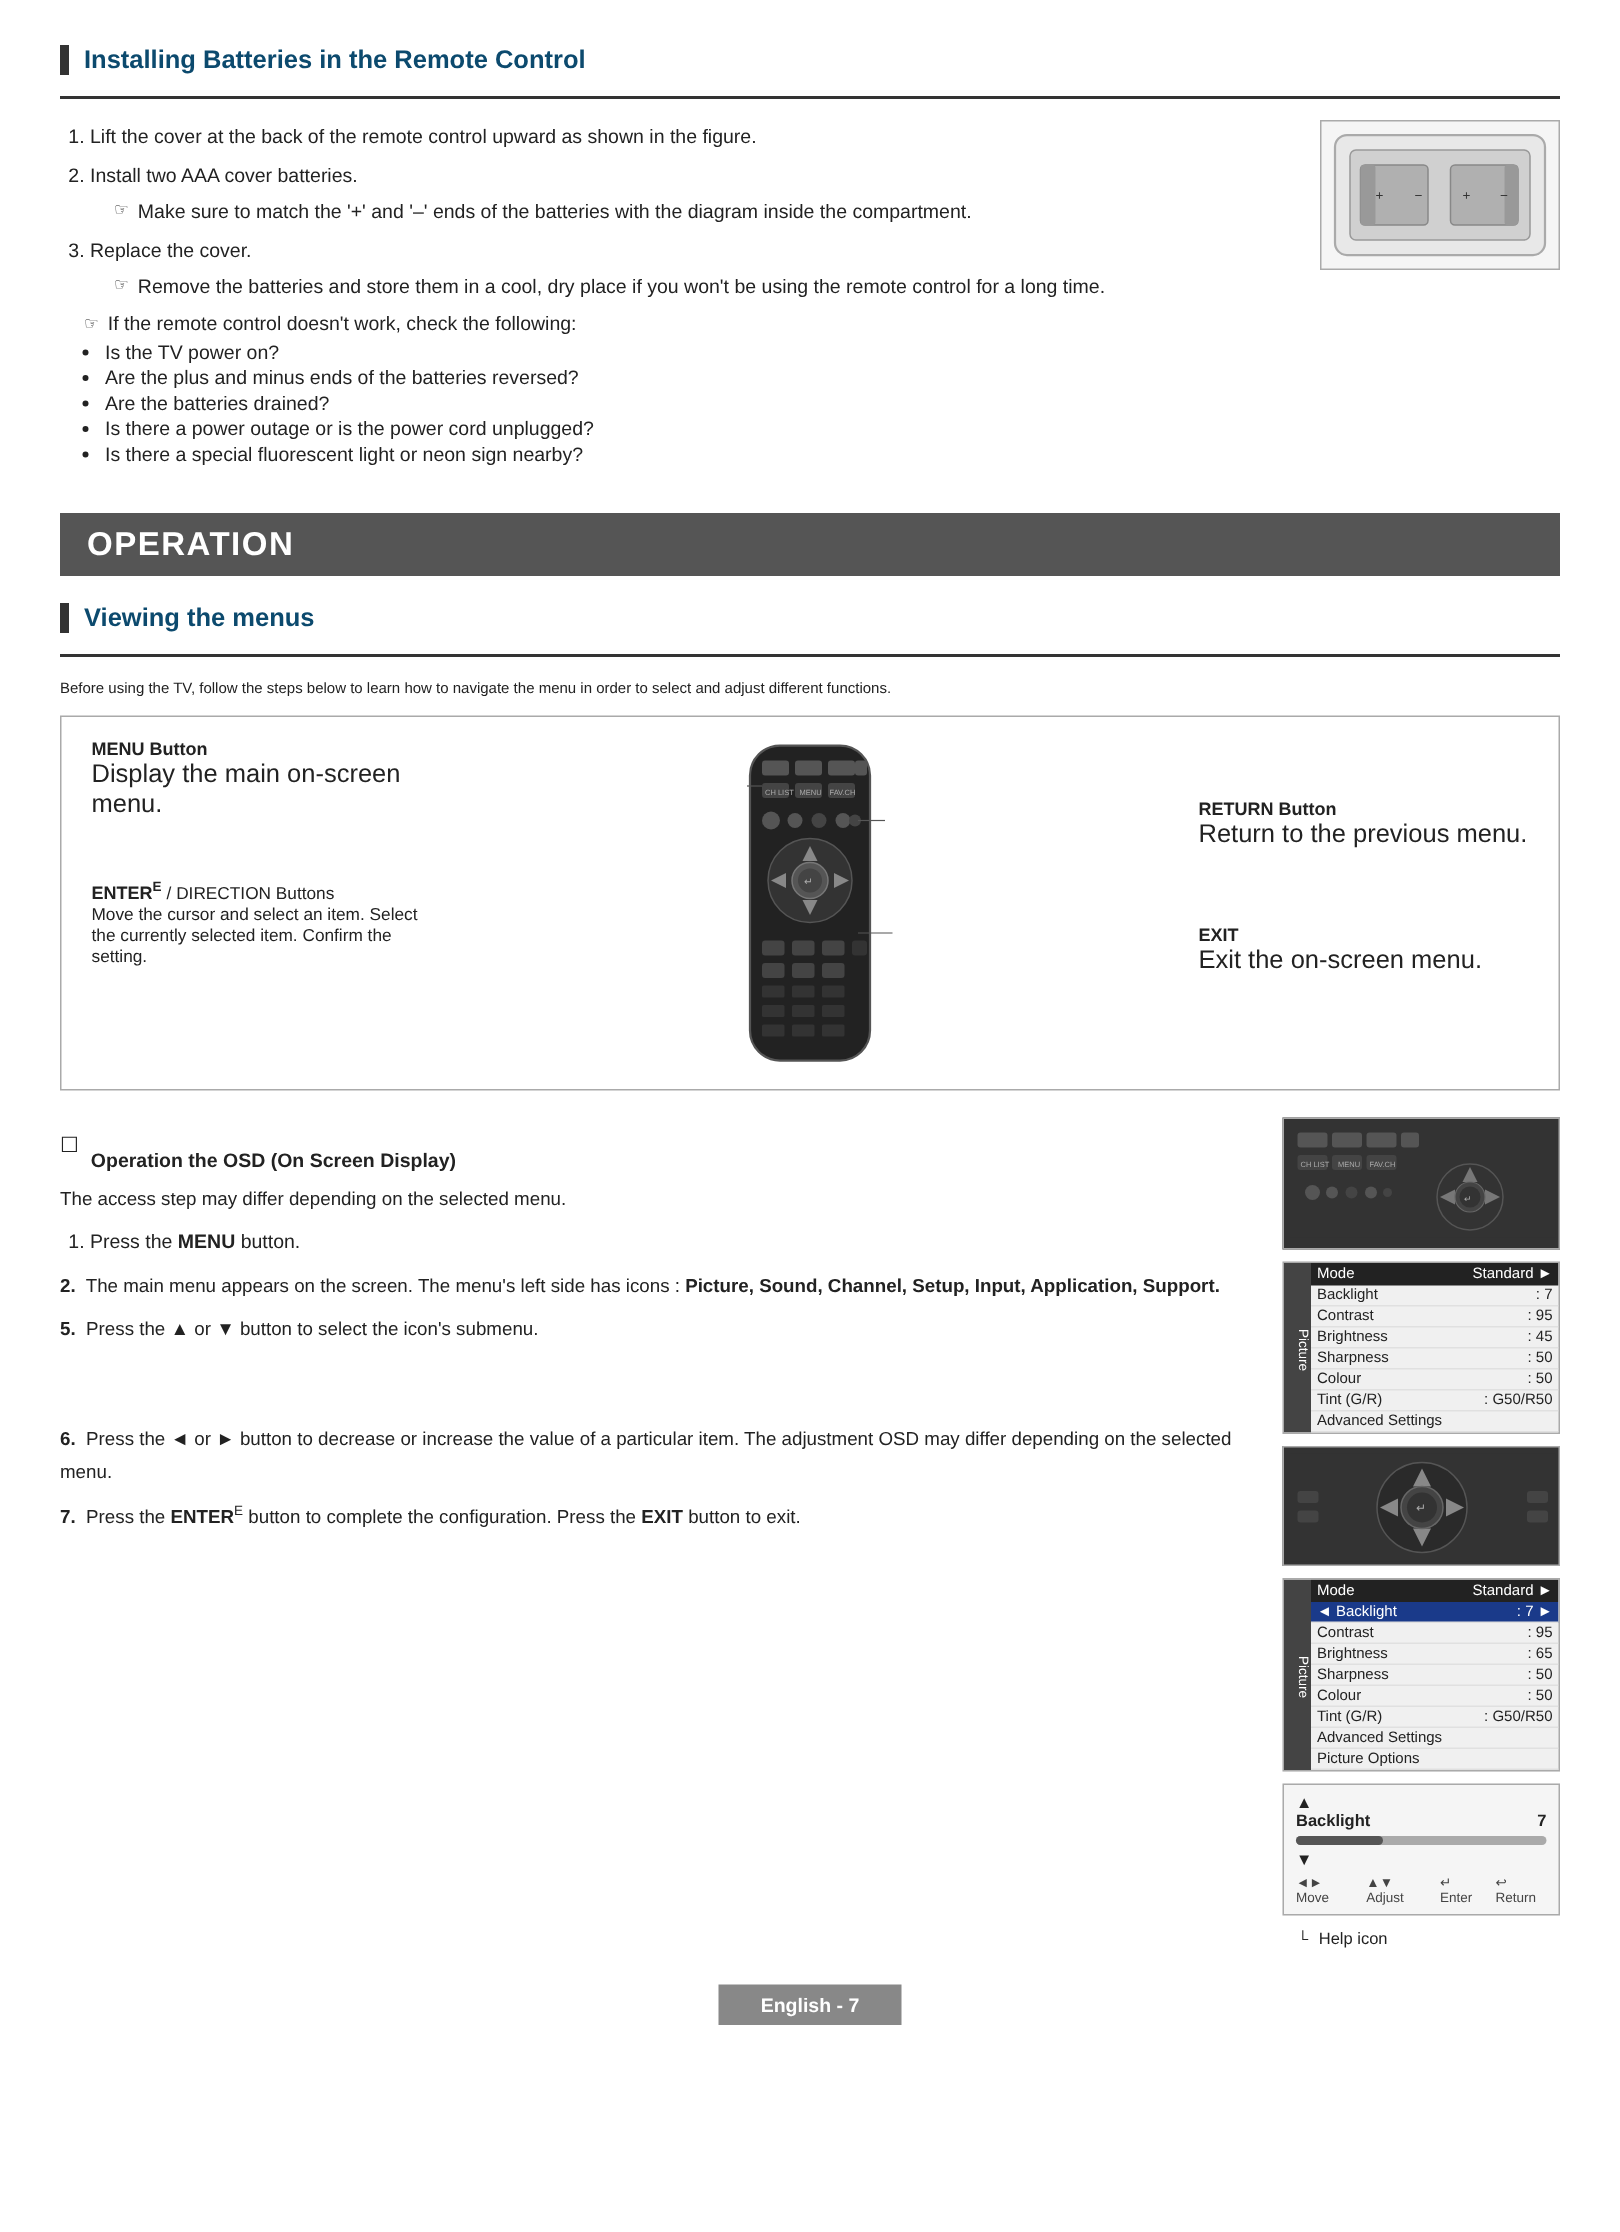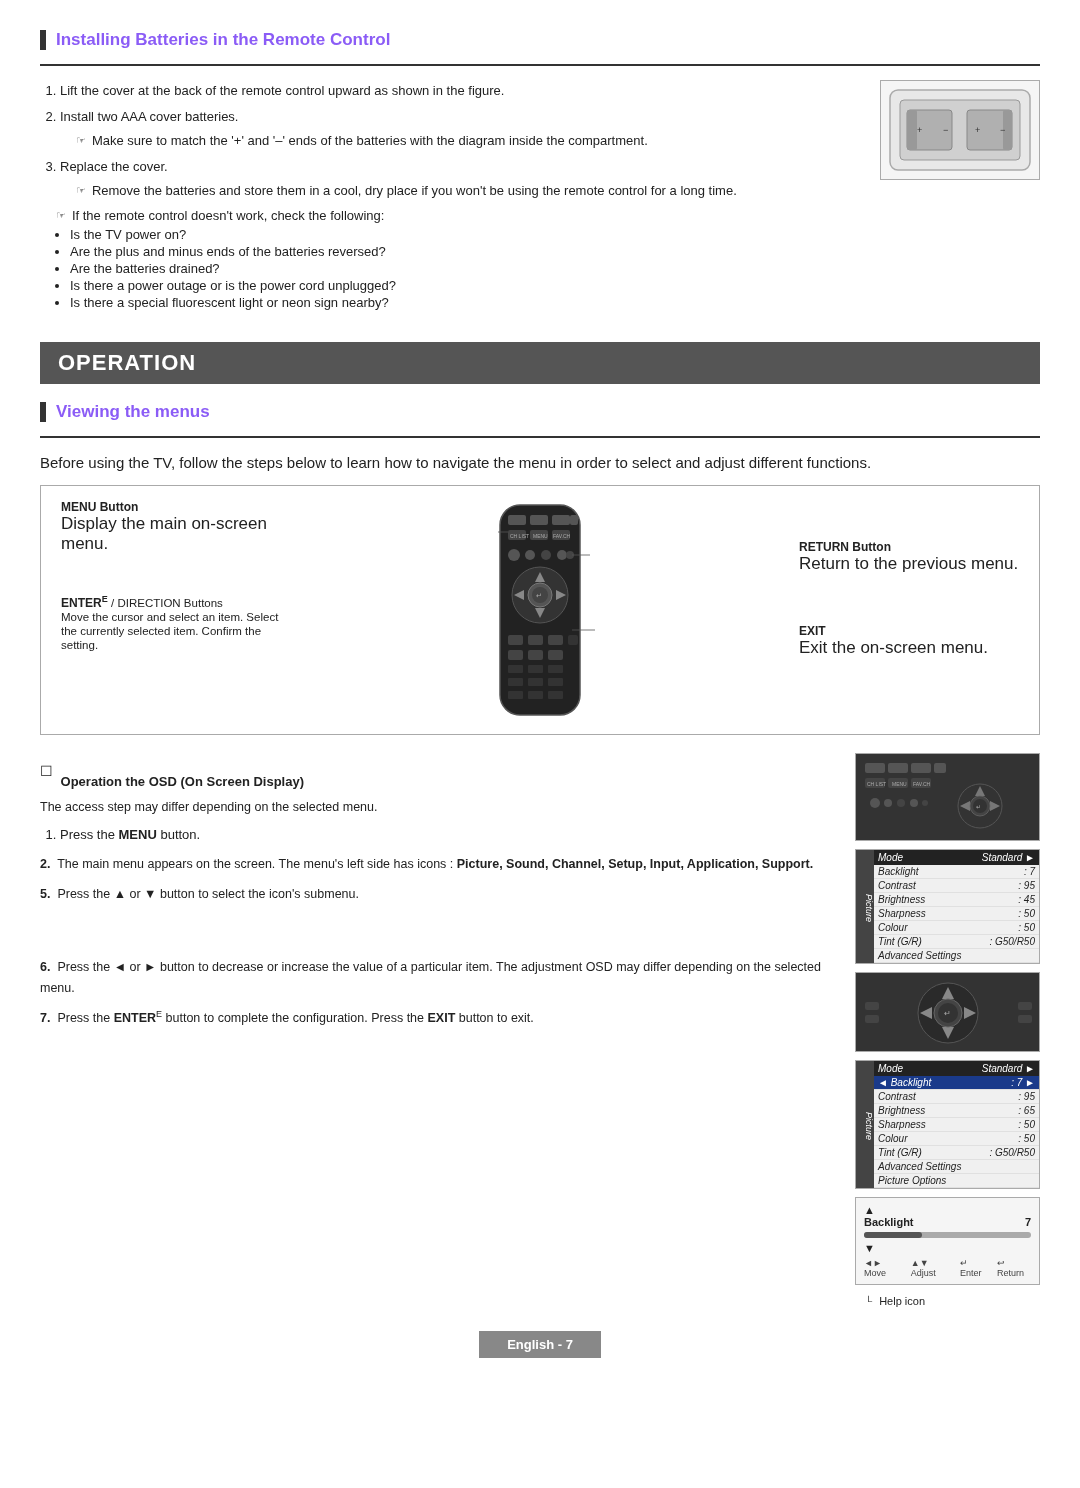--- a/index.html
+++ b/index.html
@@ -21,21 +21,21 @@
     }
     .section-header-bar {
       width: 6px;
       background: #333;
       margin-right: 10px;
       align-self: stretch;
     }
     .section-header h2 {
       font-size: 17px;
       font-weight: bold;
-      color: #8b5cf6;
+      color: #0c4a6e;
     }
 
     .big-section-header {
       background: #555;
       color: #fff;
       font-size: 22px;
       font-weight: bold;
       padding: 8px 18px;
       margin-bottom: 18px;
       letter-spacing: 1px;
@@ -103,21 +103,21 @@
     .operation-section {
       margin-bottom: 20px;
     }
 
     
     .viewing-menus {
       margin-bottom: 16px;
     }
 
     .intro-text {
-      font-size: 15px;
+      font-size: 10px;
       margin-bottom: 10px;
       line-height: 1.5;
     }
 
     
     .remote-diagram {
       border: 1px solid #aaa;
       padding: 14px 20px;
       margin-bottom: 18px;
       display: flex;
@@ -164,21 +164,20 @@
 
     
     .screen-mock {
       border: 1px solid #aaa;
       background: #f0f0f0;
       width: 185px;
       overflow: hidden;
     }
     .menu-row {
       display: flex;
-      font-style: italic;
     }
     .menu-col-left {
       background: #444;
       color: #fff;
       width: 18px;
       display: flex;
       align-items: flex-start;
       justify-content: center;
       font-size: 9px;
       padding-top: 3px;

